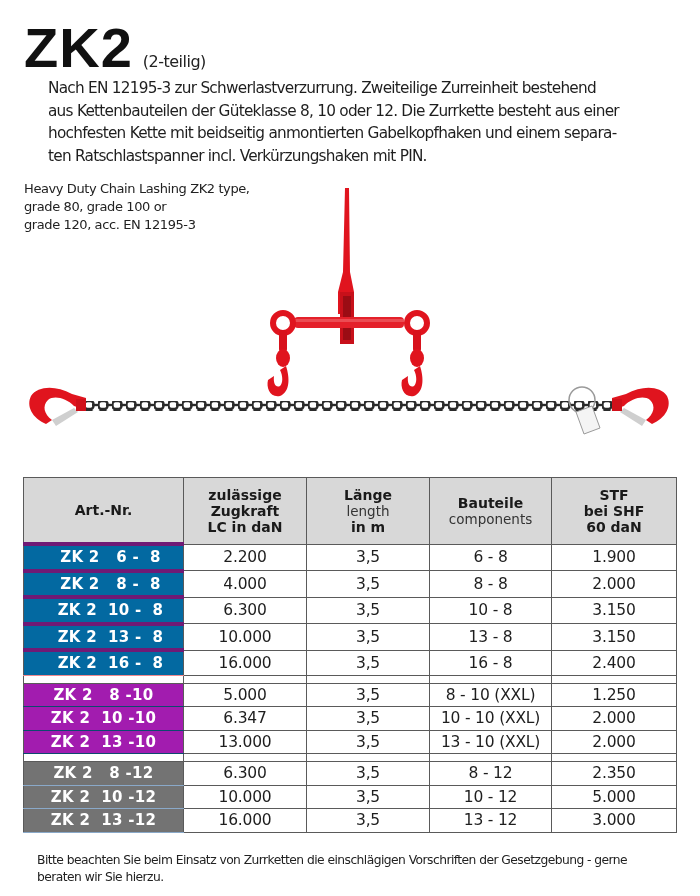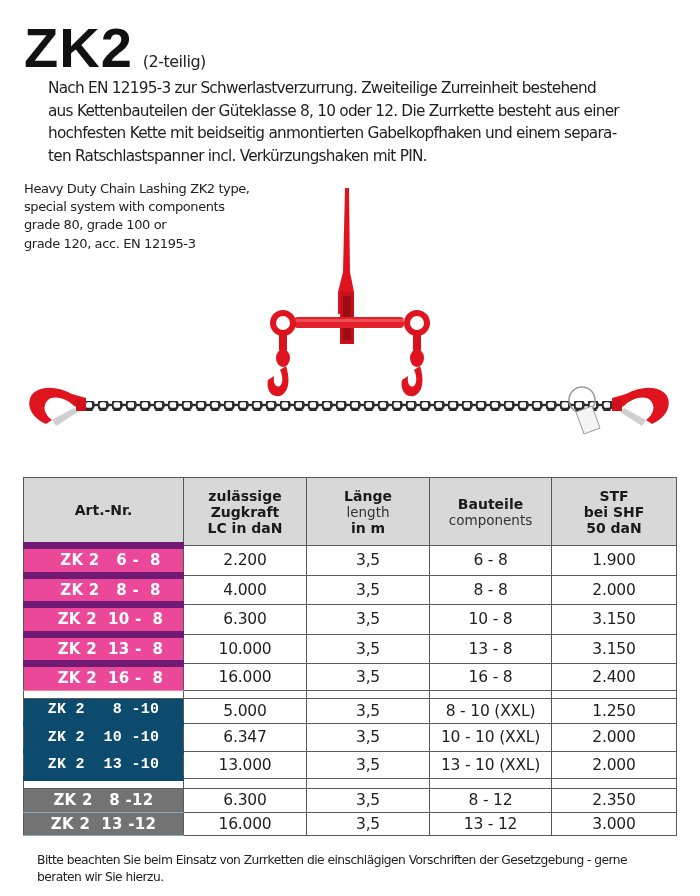--- a/index.html
+++ b/index.html
@@ -20,22 +20,22 @@
   table.spec col.c1 { width:160px; } table.spec col.c2 { width:123px; }
   table.spec col.c3 { width:123px; } table.spec col.c4 { width:122px; } table.spec col.c5 { width:125px; }
   table.spec th { background:#d8d8d8; border:1px solid #5a5a5a; height:64px; padding:0;
                   font-size:14px; line-height:16px; text-align:center; vertical-align:middle; color:#1a1a1a; }
   table.spec th .b { font-weight:bold; display:block; }
   table.spec th .n { font-weight:normal; display:block; font-size:13.5px; color:#333; }
   table.spec td { border:1px solid #5a5a5a; height:22.5px; padding:0; font-size:15.5px; text-align:center;
                   vertical-align:middle; color:#1e1e1e; letter-spacing:-0.2px; }
   table.spec td.art { color:#ffffff; font-weight:bold; font-size:15px; letter-spacing:0.3px; white-space:pre;
                       border-left:1px solid #5a5a5a; border-right:1px solid #5a5a5a; }
-  tr.g8 td.art { background:#ec4899; border-top:7px solid #701a75; border-bottom:1px solid #f08a8f;padding-left:14px; }
-  tr.g10 td.art { background:#0c4a6e; border-top:1px solid #8fd3f3; border-bottom:5px solid #0c4a6e;font-family:Liberation Mono, monospace; }
+  tr.g8 td.art { background:#0369a1; border-top:4px solid #701a75; border-bottom:1px solid #f08a8f;padding-left:14px; }
+  tr.g10 td.art { background:#a21caf; border-top:1px solid #8fd3f3; border-bottom:1px solid #0c4a6e; }
   tr.g12 td.art { background:#737373; border-top:1px solid #8aa9c9; border-bottom:1px solid #8aa9c9; }
   tr.spacer td { height:7px; background:#fff; }
   td.comp { white-space:pre; }
   .footer { position:absolute; left:24px; top:852px; width:660px; font-family:"DejaVu Sans", sans-serif;
             font-size:12.3px; line-height:17px; letter-spacing:-0.55px; color:#222;margin-left:13px; }
 </style>
 </head>
 <body>
 
 <div class="title">
@@ -45,21 +45,20 @@
 
 <div class="intro">
   <div>Nach EN 12195-3 zur Schwerlastverzurrung. Zweiteilige Zurreinheit bestehend</div>
   <div>aus Kettenbauteilen der Güteklasse 8, 10 oder 12. Die Zurrkette besteht aus einer</div>
   <div>hochfesten Kette mit beidseitig anmontierten Gabelkopfhaken und einem separa-</div>
   <div>ten Ratschlastspanner incl. Verkürzungshaken mit PIN.</div>
 </div>
 
 <div class="en">
   <div>Heavy Duty Chain Lashing ZK2 type,</div>
-  <div>special system with components</div>
   <div>grade 80, grade 100 or</div>
   <div>grade 120, acc. EN 12195-3</div>
 </div>
 
 <svg class="product-image" viewBox="0 0 700 270" xmlns="http://www.w3.org/2000/svg">
   <defs>
     <pattern id="chainpat" x="0" y="0" width="14" height="10" patternUnits="userSpaceOnUse">
       <rect x="0.5" y="1" width="9" height="8" rx="3" fill="none" stroke="#2a2a2a" stroke-width="2.4"></rect>
       <rect x="8" y="3.8" width="6" height="2.4" fill="#2a2a2a"></rect>
     </pattern>
@@ -132,21 +131,21 @@
         <span class="n">length</span>
         <span class="b">in m</span>
       </th>
       <th>
         <span class="b">Bauteile</span>
         <span class="n">components</span>
       </th>
       <th>
         <span class="b">STF</span>
         <span class="b">bei SHF</span>
-        <span class="b">50 daN</span>
+        <span class="b">60 daN</span>
       </th>
     </tr>
   </thead>
   <tbody>
     <tr class="g8">
       <td class="art">ZK 2   6 -  8</td>
       <td>2.200</td>
       <td>3,5</td>
       <td class="comp">6 - 8</td>
       <td>1.900</td>
@@ -215,20 +214,27 @@
         <td></td>
       </tr>
     <tr class="g12">
       <td class="art">ZK 2   8 -12</td>
       <td>6.300</td>
       <td>3,5</td>
       <td class="comp">8 - 12</td>
       <td>2.350</td>
     </tr>
     <tr class="g12">
+      <td class="art">ZK 2  10 -12</td>
+      <td>10.000</td>
+      <td>3,5</td>
+      <td class="comp">10 - 12</td>
+      <td>5.000</td>
+    </tr>
+    <tr class="g12">
       <td class="art">ZK 2  13 -12</td>
       <td>16.000</td>
       <td>3,5</td>
       <td class="comp">13 - 12</td>
       <td>3.000</td>
     </tr>
   </tbody>
 </table>
 
 <div class="footer">

